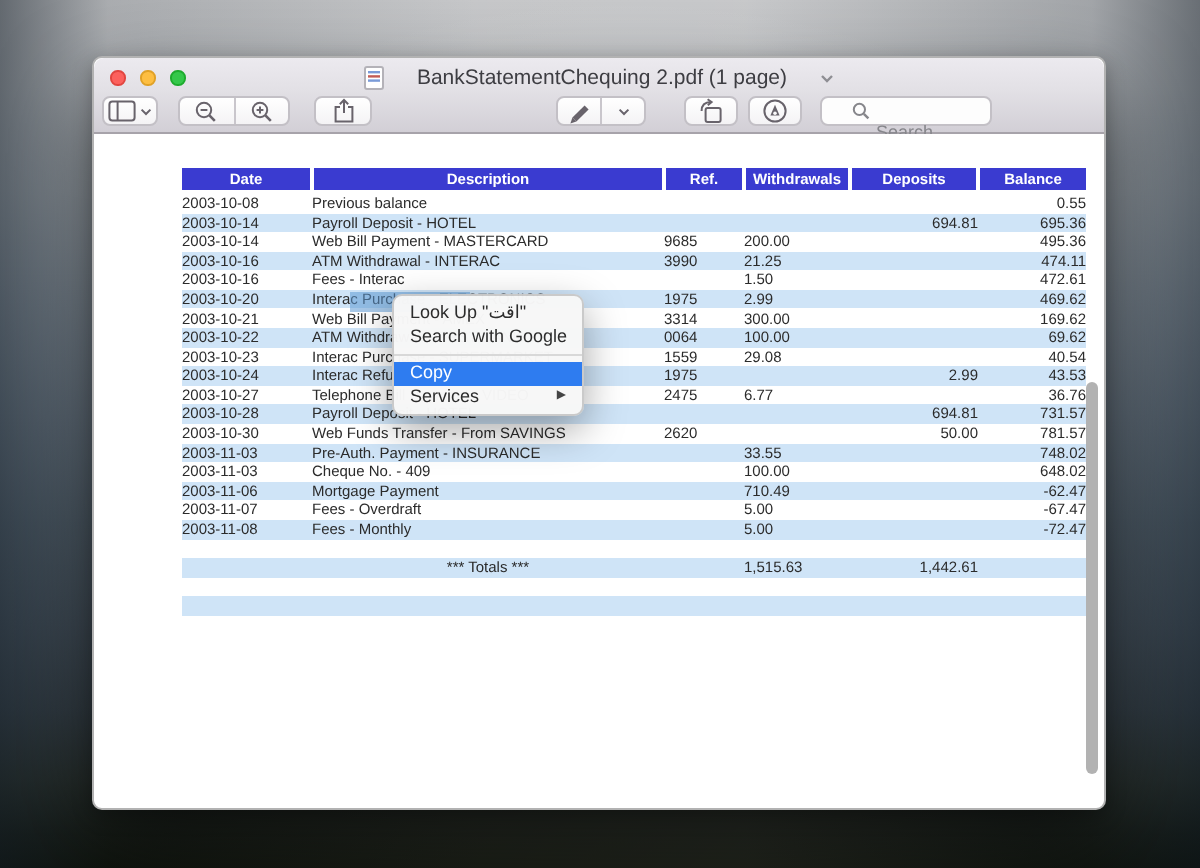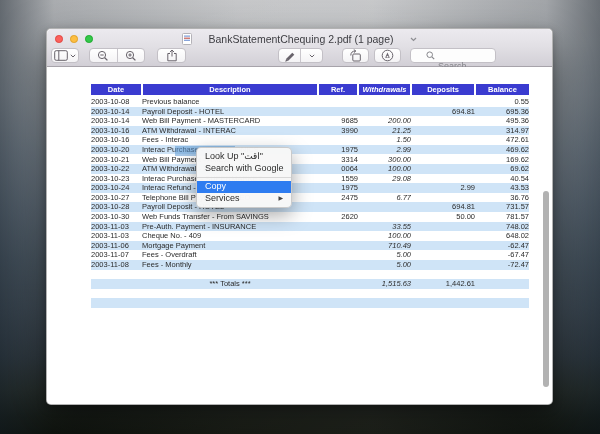--- a/index.html
+++ b/index.html
@@ -42,28 +42,28 @@
   .search-field input::placeholder{color:#86868b;}
   
   .content{position:absolute;left:0;top:38px;right:0;bottom:0;background:#fff;border-radius:0 0 5px 5px;overflow:hidden;}
   table.stmt{position:absolute;left:44px;top:17px;width:405px;border-collapse:collapse;table-layout:fixed;
     font-size:7.5px;color:#2b2b2b;}
   table.stmt th{height:11px;background:var(--header_bg,#3a3bd0);color:#fff;font-weight:bold;
     font-size:7.5px;padding:0;border-right:2px solid #fff;border-bottom:2px solid #fff;line-height:11px;}
   table.stmt th:last-child{border-right:none;}
   table.stmt td{height:9.6px;line-height:9.5px;padding:0;white-space:nowrap;overflow:hidden;}
   tr.shade td{background:var(--row_stripe,#cfe4f7);}
-  .c-date{width:51px;padding-left:2px;}
+  .c-date{width:65px;padding-left:2px;}
   .c-desc{width:176px;padding-left:3px;}
   .c-ref{width:40px;}
-  .c-wd{width:53px;font-style:italic;}
+  .c-wd{width:53px;}
   .c-dep{width:64px;}
   .c-bal{width:54px;}
-  td.c-ref{padding-right:3px;text-align:right;margin-top:47px;}
-  td.c-wd{padding-right:12px;text-align:right;}
+  td.c-ref{padding-right:3px;margin-top:47px;}
+  td.c-wd{padding-right:12px;text-align:left;}
   td.c-dep{padding-right:2px;text-align:right;}
   td.c-bal{padding-right:4px;text-align:right;}
   tr.totals td.c-desc{text-align:center;padding-left:0;}
   
   .text-selection{position:absolute;left:128px;top:117px;width:60px;height:10px;
     background:var(--text_selection,#6ba3dd);opacity:0.55;z-index:5;}
   
   .context-menu{position:absolute;left:149px;top:118px;width:96px;z-index:10;
     background:rgba(247,247,247,0.98);border:1px solid rgba(0,0,0,0.18);border-radius:5px;
     box-shadow:0 7px 20px rgba(0,0,0,0.35);padding:3px 0;font-size:9px;color:#2c2c2c;}
@@ -221,21 +221,21 @@
               <td class="c-wd">200.00</td>
               <td class="c-dep"></td>
               <td class="c-bal">495.36</td>
             </tr>
             <tr class="shade">
               <td class="c-date">2003-10-16</td>
               <td class="c-desc">ATM Withdrawal - INTERAC</td>
               <td class="c-ref">3990</td>
               <td class="c-wd">21.25</td>
               <td class="c-dep"></td>
-              <td class="c-bal">314.97</td>
+              <td class="c-bal">474.11</td>
             </tr>
             <tr>
               <td class="c-date">2003-10-16</td>
               <td class="c-desc">Fees - Interac</td>
               <td class="c-ref"></td>
               <td class="c-wd">1.50</td>
               <td class="c-dep"></td>
               <td class="c-bal">472.61</td>
             </tr>
             <tr class="shade selected">

